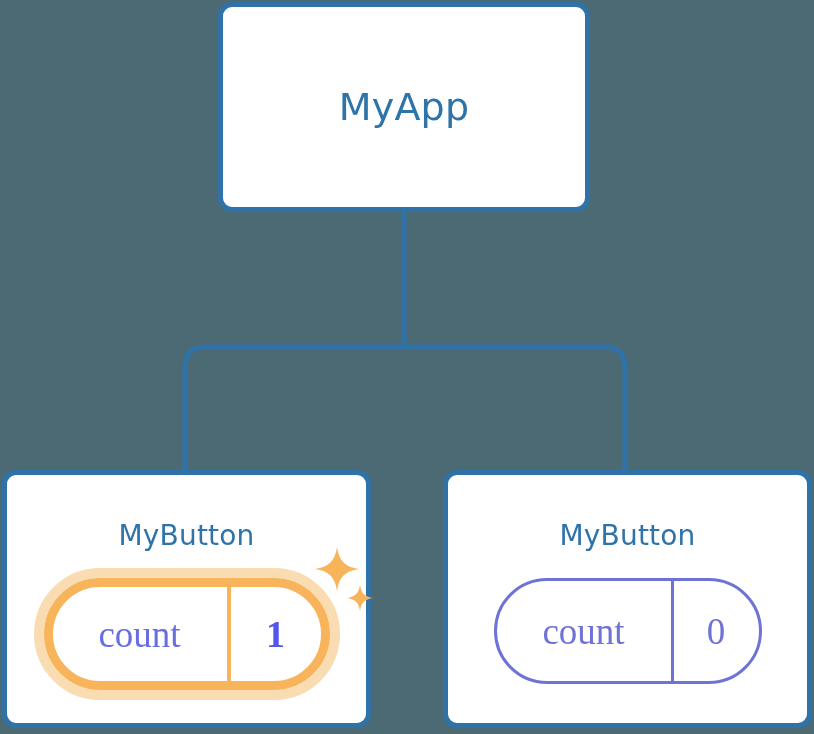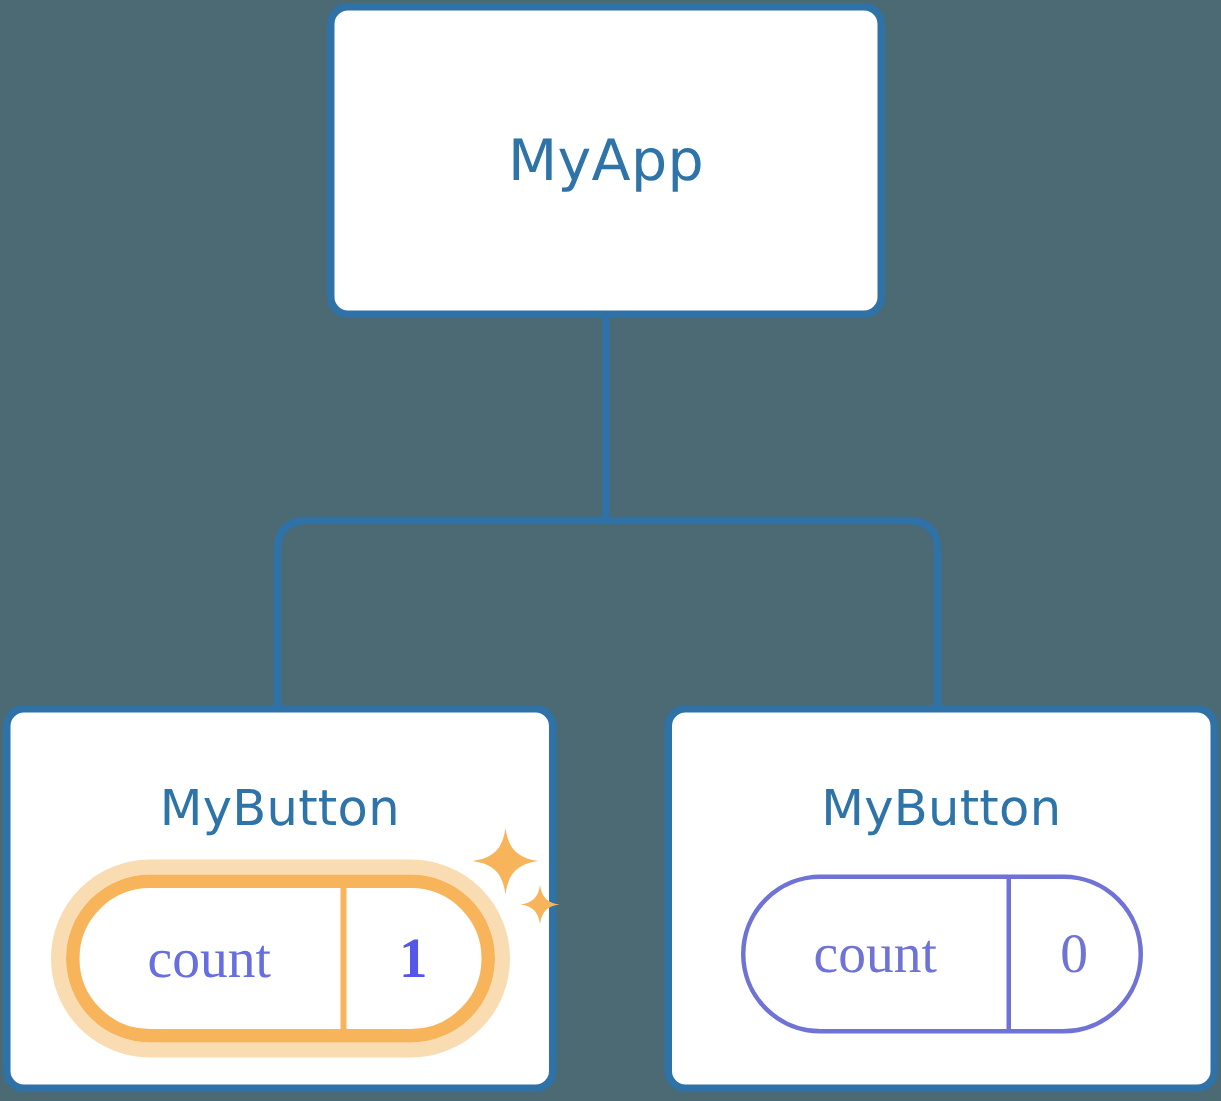--- a/index.html
+++ b/index.html
@@ -72,21 +72,21 @@
     letter-spacing: 0.2px;
     white-space: nowrap;
   }
 
   #node-root .node-title {
     font-size: 38px;
     line-height: 1;
   }
 
   .child-title {
-    font-size: 33px;
+    font-size: 28px;
     line-height: 1;
     margin-top: 47px;
   }
 
   
   .pill-wrap {
     position: relative;
     margin-top: 28px;
     display: flex;
     align-items: center;

